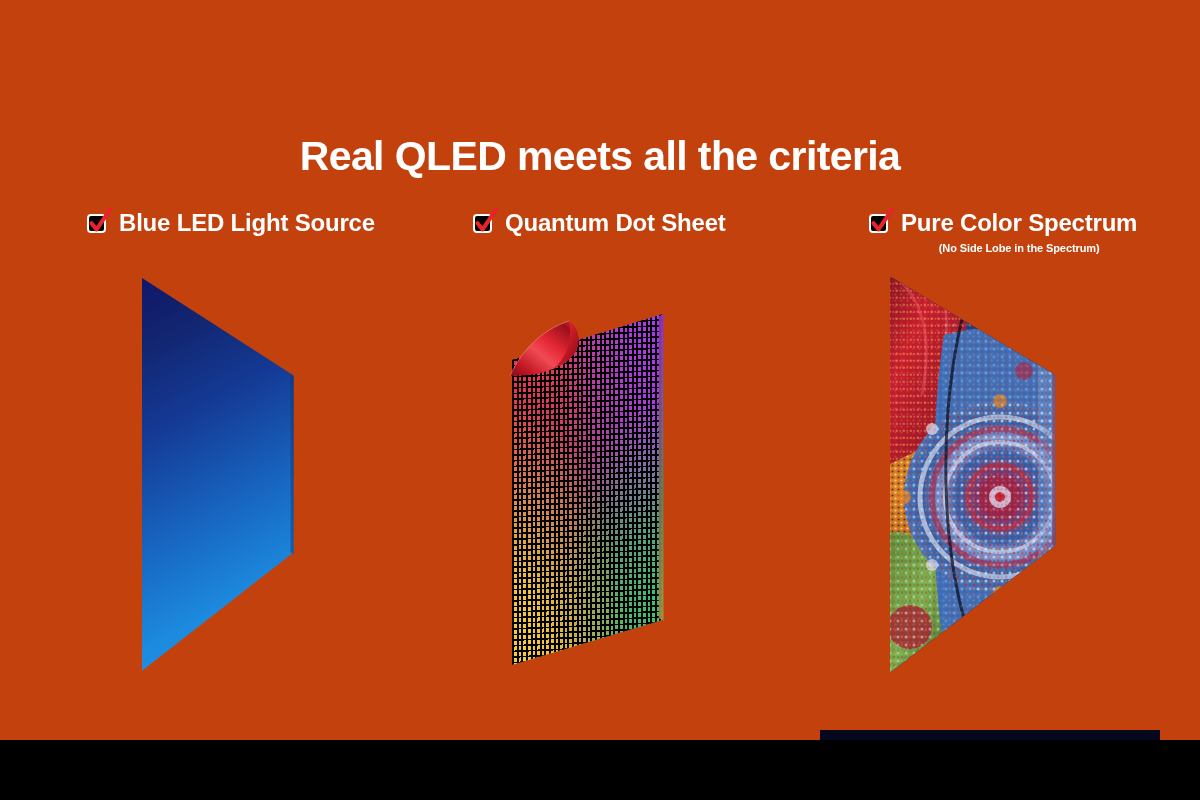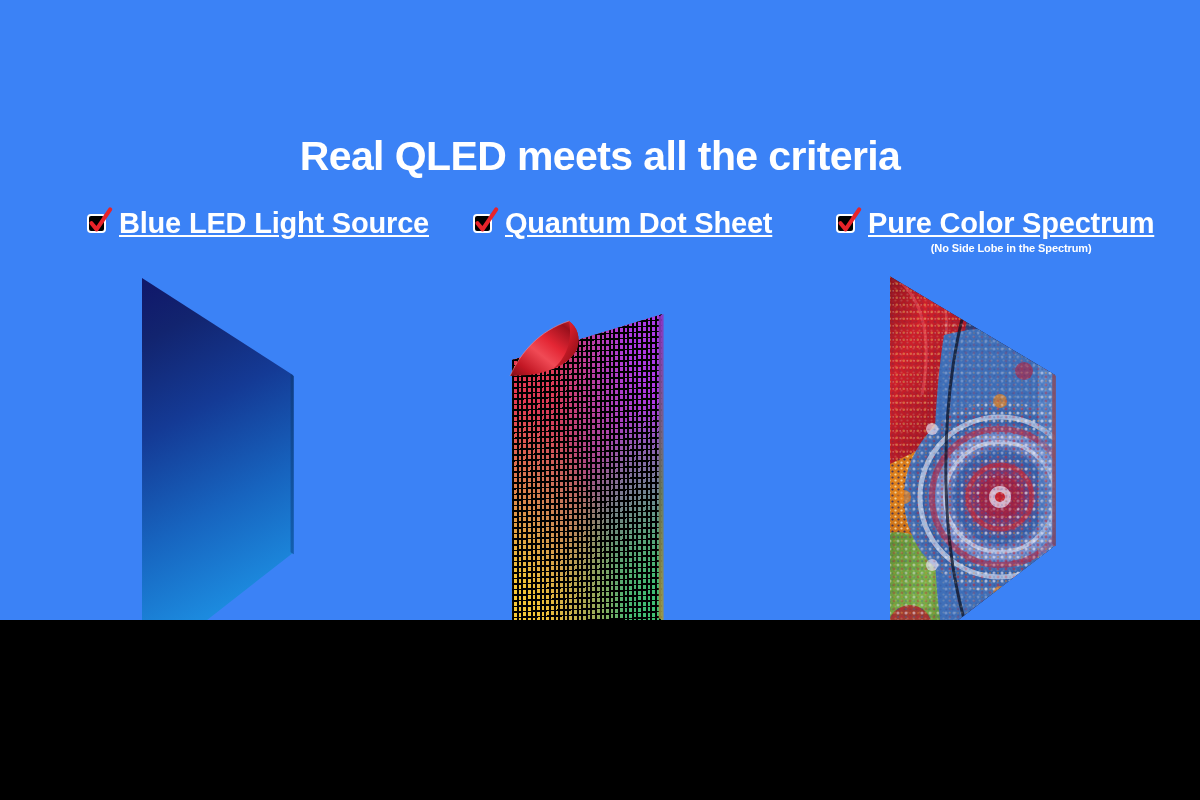--- a/index.html
+++ b/index.html
@@ -10,22 +10,22 @@
   body {
     width: 1200px;
     height: 800px;
     overflow: hidden;
     font-family: "Liberation Sans", sans-serif;
     -webkit-font-smoothing: antialiased;
   }
   #stage {
     position: relative;
     width: 1200px;
-    height: 620px;
-    background: #3b82f6;
+    height: 740px;
+    background: #c2410c;
     overflow: hidden;
   }
 
   
   .page-title {
     position: absolute;
     top: 133px;
     left: 0;
     width: 1200px;
     text-align: center;
@@ -39,21 +39,21 @@
 
   
   .label-row {
     position: absolute;
     display: flex;
     align-items: flex-start;
     white-space: nowrap;
   }
   .label-col-1 { top: 209px; left: 86px; }
   .label-col-2 { top: 209px; left: 472px; text-align: right; }
-  .label-col-3 { top: 209px; left: 835px; }
+  .label-col-3 { top: 209px; left: 868px; }
 
   .checkbox-icon {
     position: relative;
     width: 24px;
     height: 24px;
     flex: 0 0 24px;
     margin-top: 3px;
     margin-right: 9px;
   }
   .checkbox-icon .box {
@@ -75,25 +75,24 @@
     height: 29px;
     overflow: visible;
   }
 
   .label-text-wrap {
     display: flex;
     flex-direction: column;
   }
   .label-main {
     color: #ffffff;
-    font-size: 29px;
+    font-size: 24px;
     font-weight: 700;
     letter-spacing: -0.2px;
     line-height: 28px;
-    text-decoration: underline;
   }
   .label-sub {
     color: #ffffff;
     font-size: 11px;
     font-weight: 700;
     letter-spacing: -0.1px;
     line-height: 20px;
     margin-top: 1px;
     text-align: center;
   }

